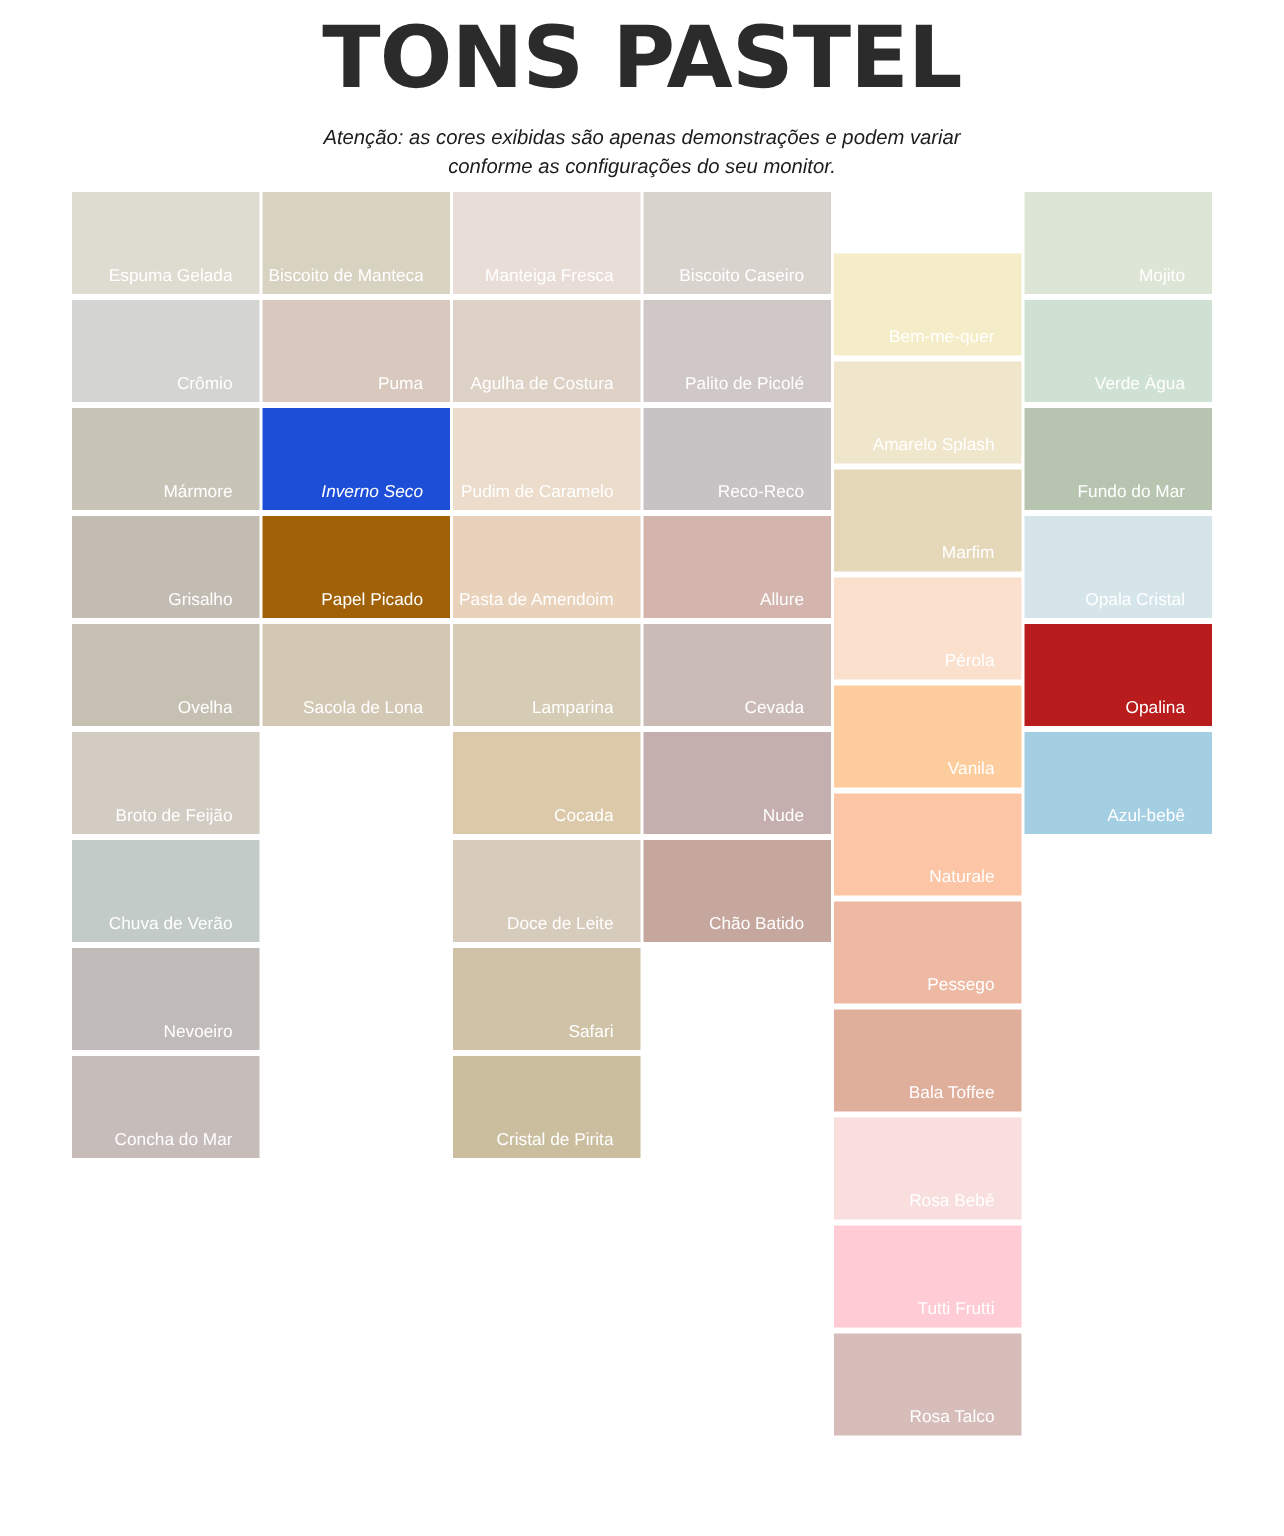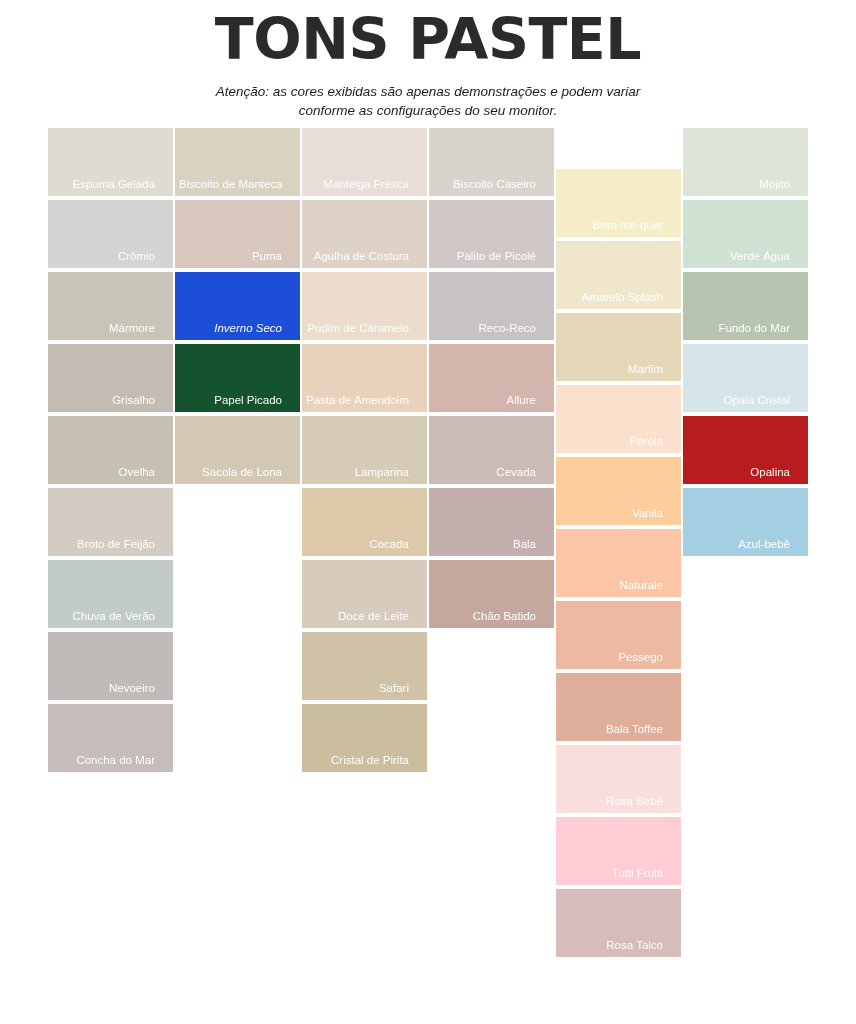--- a/index.html
+++ b/index.html
@@ -117,21 +117,21 @@
       <div class="column" style="left: 127px;">
         <div class="swatch" style="background: rgb(216, 210, 192);">
           <span class="swatch-label">Biscoito de Mantecal</span>
         </div>
         <div class="swatch" style="background: rgb(217, 200, 189);">
           <span class="swatch-label">Puma</span>
         </div>
         <div class="swatch" style="background: #1d4ed8; font-style: italic;">
           <span class="swatch-label">Inverno Seco</span>
         </div>
-        <div class="swatch" style="background: #14532d; padding-left: 17px;">
+        <div class="swatch" style="background: #a16207; padding-left: 17px;">
           <span class="swatch-label">Papel Picado</span>
         </div>
         <div class="swatch" style="background: rgb(210, 200, 180);">
           <span class="swatch-label">Sacola de Lona</span>
         </div>
       </div>
       <div class="column" style="left: 254px;">
         <div class="swatch" style="background: rgb(233, 222, 215);">
           <span class="swatch-label">Manteiga Fresca</span>
         </div>
@@ -170,21 +170,21 @@
         <div class="swatch" style="background: rgb(199, 194, 195);">
           <span class="swatch-label">Reco-Reco</span>
         </div>
         <div class="swatch" style="background: rgb(211, 181, 174);">
           <span class="swatch-label">Allure</span>
         </div>
         <div class="swatch" style="background: rgb(202, 187, 183);">
           <span class="swatch-label">Cevada</span>
         </div>
         <div class="swatch" style="background: rgb(197, 174, 174);">
-          <span class="swatch-label">Bala</span>
+          <span class="swatch-label">Nude</span>
         </div>
         <div class="swatch" style="background: rgb(197, 167, 158);">
           <span class="swatch-label">Chão Batido</span>
         </div>
       </div>
       <div class="column" style="left: 508px;">
         <div class="swatch" style="background: rgb(244, 237, 199); margin-top: 41px;">
           <span class="swatch-label">Bem-me-quer</span>
         </div>
         <div class="swatch" style="background: rgb(240, 230, 203);">

